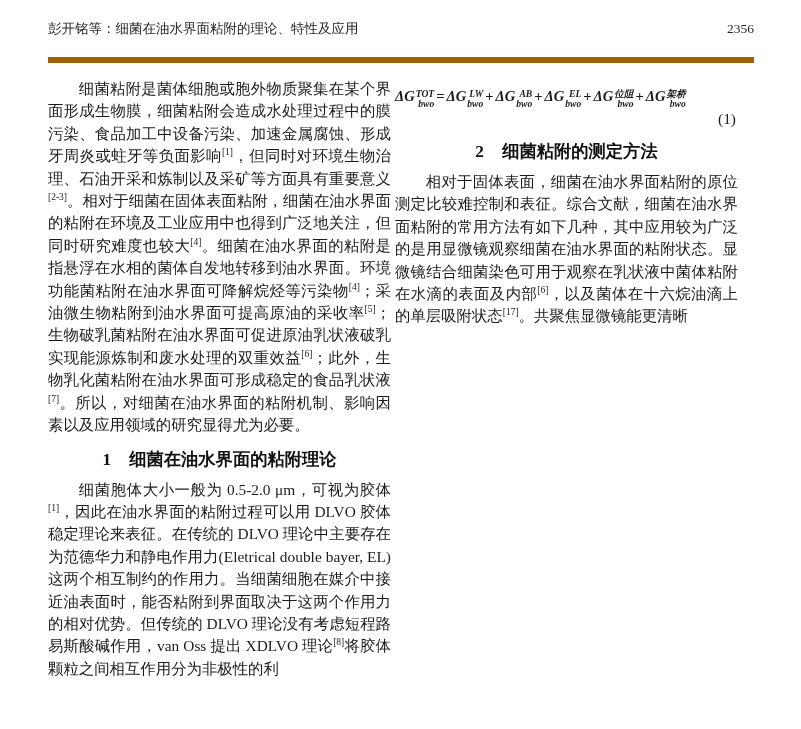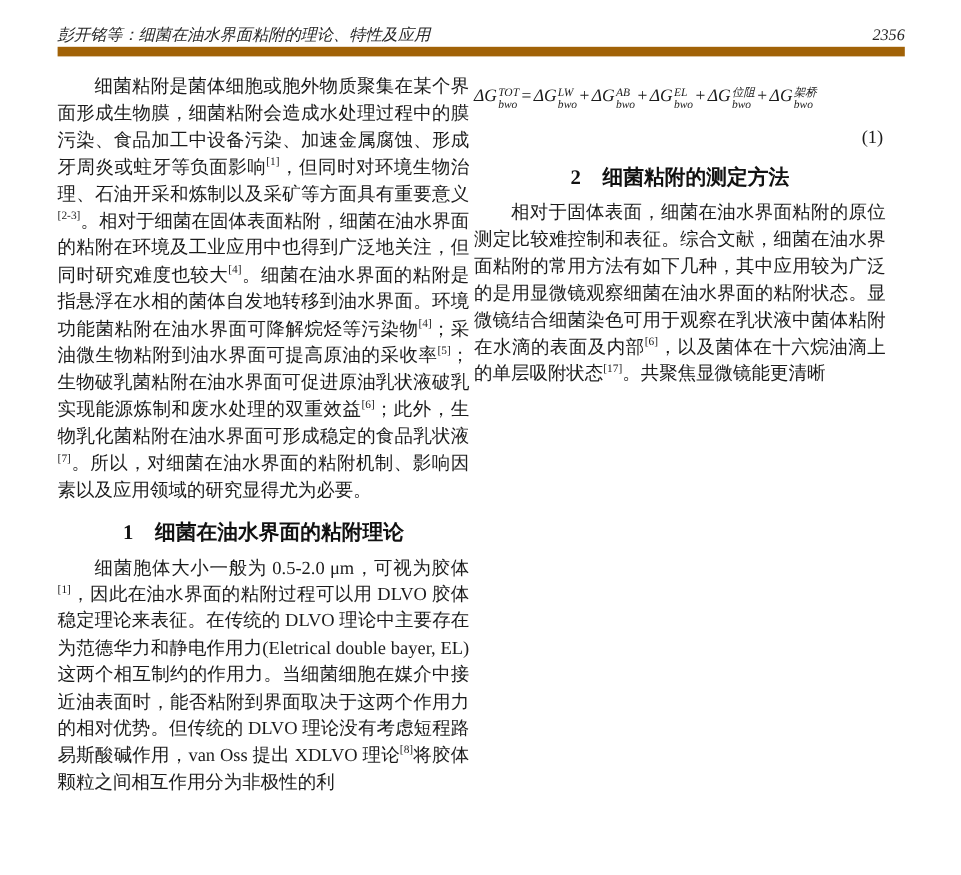--- a/index.html
+++ b/index.html
@@ -9,23 +9,22 @@
     font-family: "Liberation Serif", "DejaVu Serif", serif;
   }
   .page {
     box-sizing: border-box;
     width: 801px; height: 729px;
     padding: 20px 47px 0 48px;
   }
   .running-header {
     display: flex; justify-content: space-between; align-items: baseline;
     font-size: 13.5px; color: #262626;
-    padding-bottom: 1px;
-    border-bottom: 8px solid #a16207;
-    font-style: italic;
+    padding-bottom: 19px;
+    border-bottom: 6px solid #a16207;
   }
   .columns { display: flex; gap: 4px; margin-top: 15px; }
   .col {
     width: 343px; flex: 0 0 343px;
     font-size: 15.4px; line-height: 22.4px;
     text-align: justify;
   }
   .col p { margin: 0; text-indent: 2em; }
   .col p.no-indent { text-indent: 0; }
   sup.ref {
@@ -33,30 +32,31 @@
     letter-spacing: 0;
   }
   h2.sec {
     margin: 11px 0 7px 0;
     font-size: 17.3px; font-weight: bold; color: #111;
     text-align: center; line-height: 24px;
   }
   h2.sec .sec-num { margin-right: 1.05em; }
   
   .formula {
-    margin: 5px 0 12px 0;
+    margin: 5px 0 0 0;
     font-size: 14.6px; line-height: 26px;
     text-indent: 0; text-align: left;
     white-space: nowrap;
+    font-weight: bold;
   }
   .formula .f-base { font-style: italic; }
   .formula .ss {
     display: inline-block; vertical-align: -6px;
     font-size: 9.6px; line-height: 9.8px;
-    font-style: italic; text-align: left;
+    font-style: italic; text-align: right;
     margin-left: 1px;
   }
   .formula .ss .s-sup, .formula .ss .s-sub { display: block; }
   .formula .op { padding: 0 2px; }
   .eq-number { text-align: right; font-size: 15.4px; line-height: 20px; margin: 0 2px 2px 0; }
 </style>
 </head>
 <body>
 
 <div class="page">

